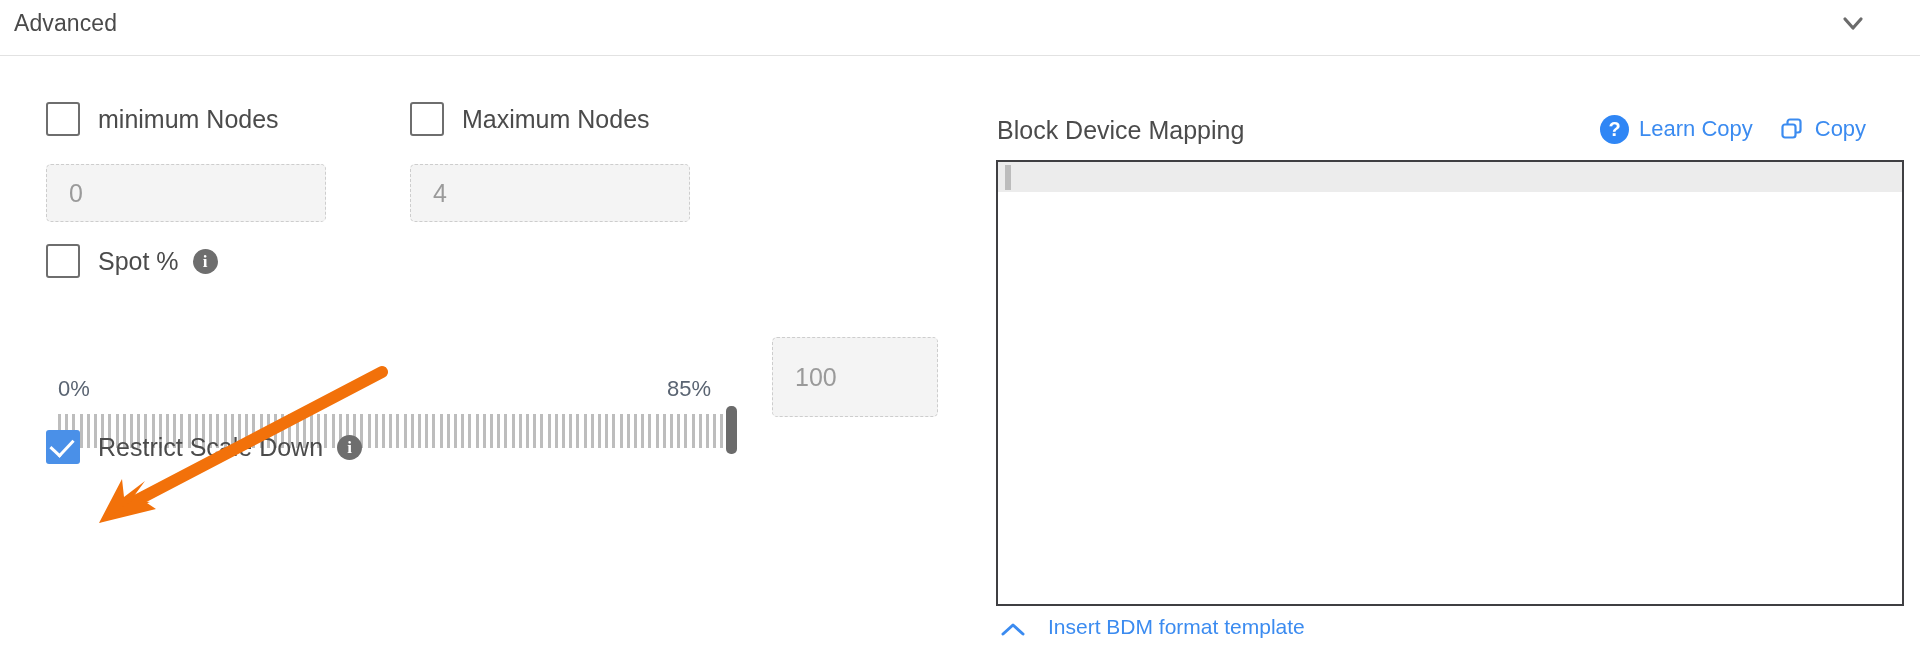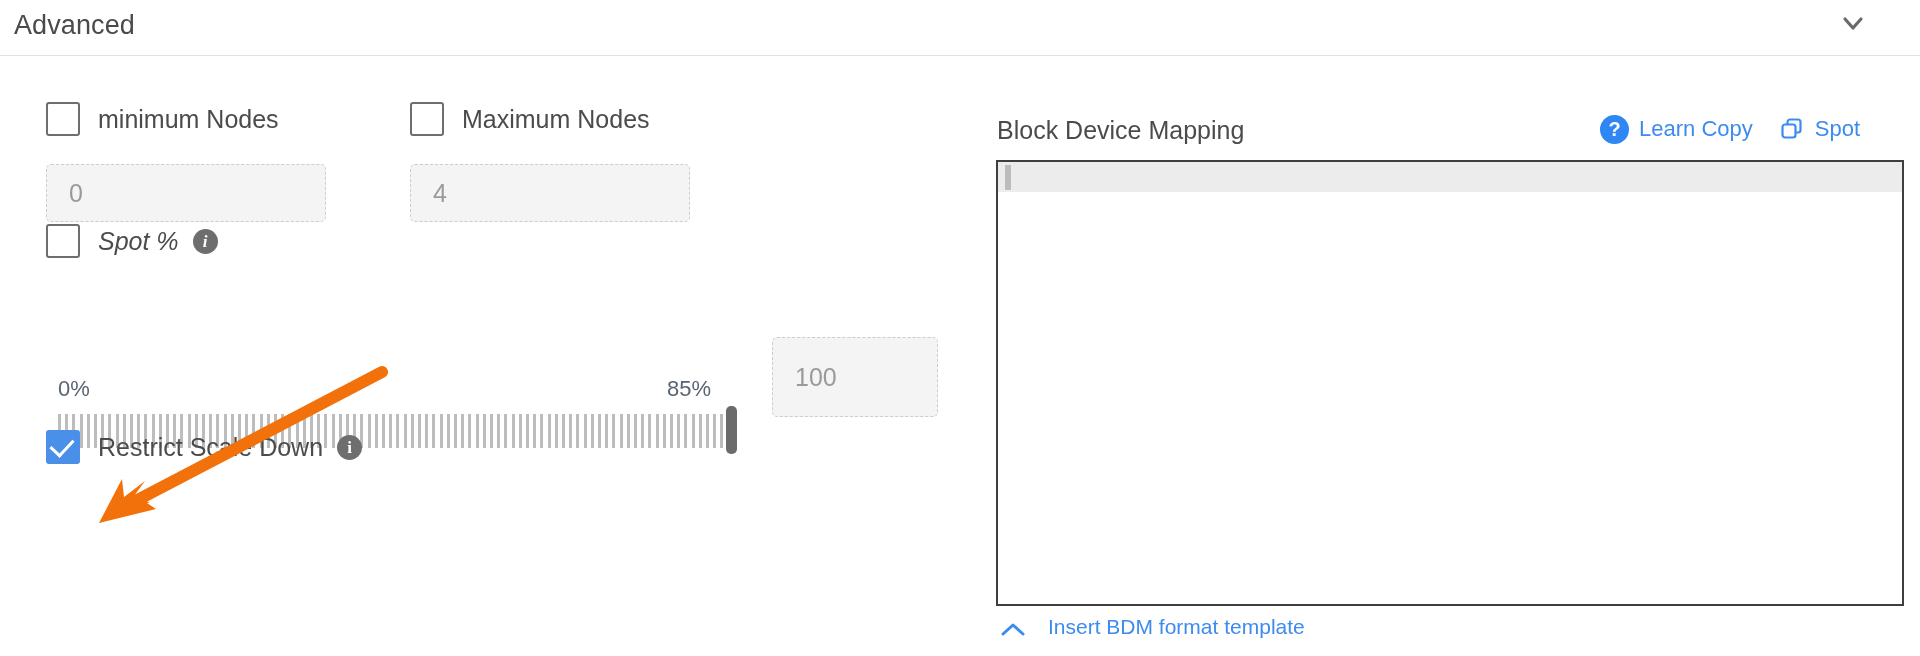--- a/index.html
+++ b/index.html
@@ -10,21 +10,21 @@
     position:relative;overflow:hidden;
   }
   .page{position:relative;width:1920px;height:656px;}
 
   
   .section-header{
     position:absolute;left:0;top:0;width:1920px;height:56px;
   }
   .section-title{
     position:absolute;left:14px;top:10px;
-    font-size:27px;color:#4a4a4a;font-weight:400;letter-spacing:.1px;
+    font-size:23px;color:#4a4a4a;font-weight:400;letter-spacing:.1px;
   }
   .chevron-down{
     position:absolute;left:1834px;top:8px;width:38px;height:32px;
     cursor:pointer;
   }
   .hr{
     position:absolute;left:0;top:55px;width:1920px;height:1px;background:#e2e2e2;
   }
 
   
@@ -146,21 +146,21 @@
     </div>
 
     <div class="cb-row" style="left:410px;top:46px;">
       <div class="checkbox"></div>
       <span class="cb-label">Maximum Nodes</span>
     </div>
 
     <div class="num-input" style="left:46px;top:108px;width:280px;height:58px;">0</div>
     <div class="num-input" style="left:410px;top:108px;width:280px;height:58px;">4</div>
 
-    <div class="cb-row" style="left:46px;top:168px;font-style:italic;">
+    <div class="cb-row" style="left:46px;top:188px;">
       <div class="checkbox"></div>
       <span class="cb-label">Spot %</span>
       <span class="info-icon">i</span>
     </div>
 
     <div class="slider-wrap">
       <span class="slider-min">0%</span>
       <span class="slider-max">85%</span>
       <div class="ticks"></div>
       <div class="slider-thumb"></div>
@@ -183,21 +183,21 @@
         <span class="q-icon">?</span>
         <span>Learn Copy</span>
       </div>
       <div class="action">
         <span class="copy-icon">
           <svg width="26" height="26" viewBox="0 0 26 26" aria-hidden="true">
             <rect x="8.5" y="3.5" width="13" height="13" rx="2.5" ry="2.5" fill="none" stroke="#3b8bf0" stroke-width="2.2"></rect>
             <rect x="3.5" y="8.5" width="13" height="13" rx="2.5" ry="2.5" fill="#ffffff" stroke="#3b8bf0" stroke-width="2.2"></rect>
           </svg>
         </span>
-        <span>Spot</span>
+        <span>Copy</span>
       </div>
     </div>
 
     <div class="editor">
       <div class="editor-active-line"></div>
       <div class="editor-cursor"></div>
       <div style="position:absolute;left:22px;top:2px;font-size:19px;color:#333;font-family:'Liberation Mono','DejaVu Sans Mono',monospace;"></div>
     </div>
 
     <div class="bdm-link">

